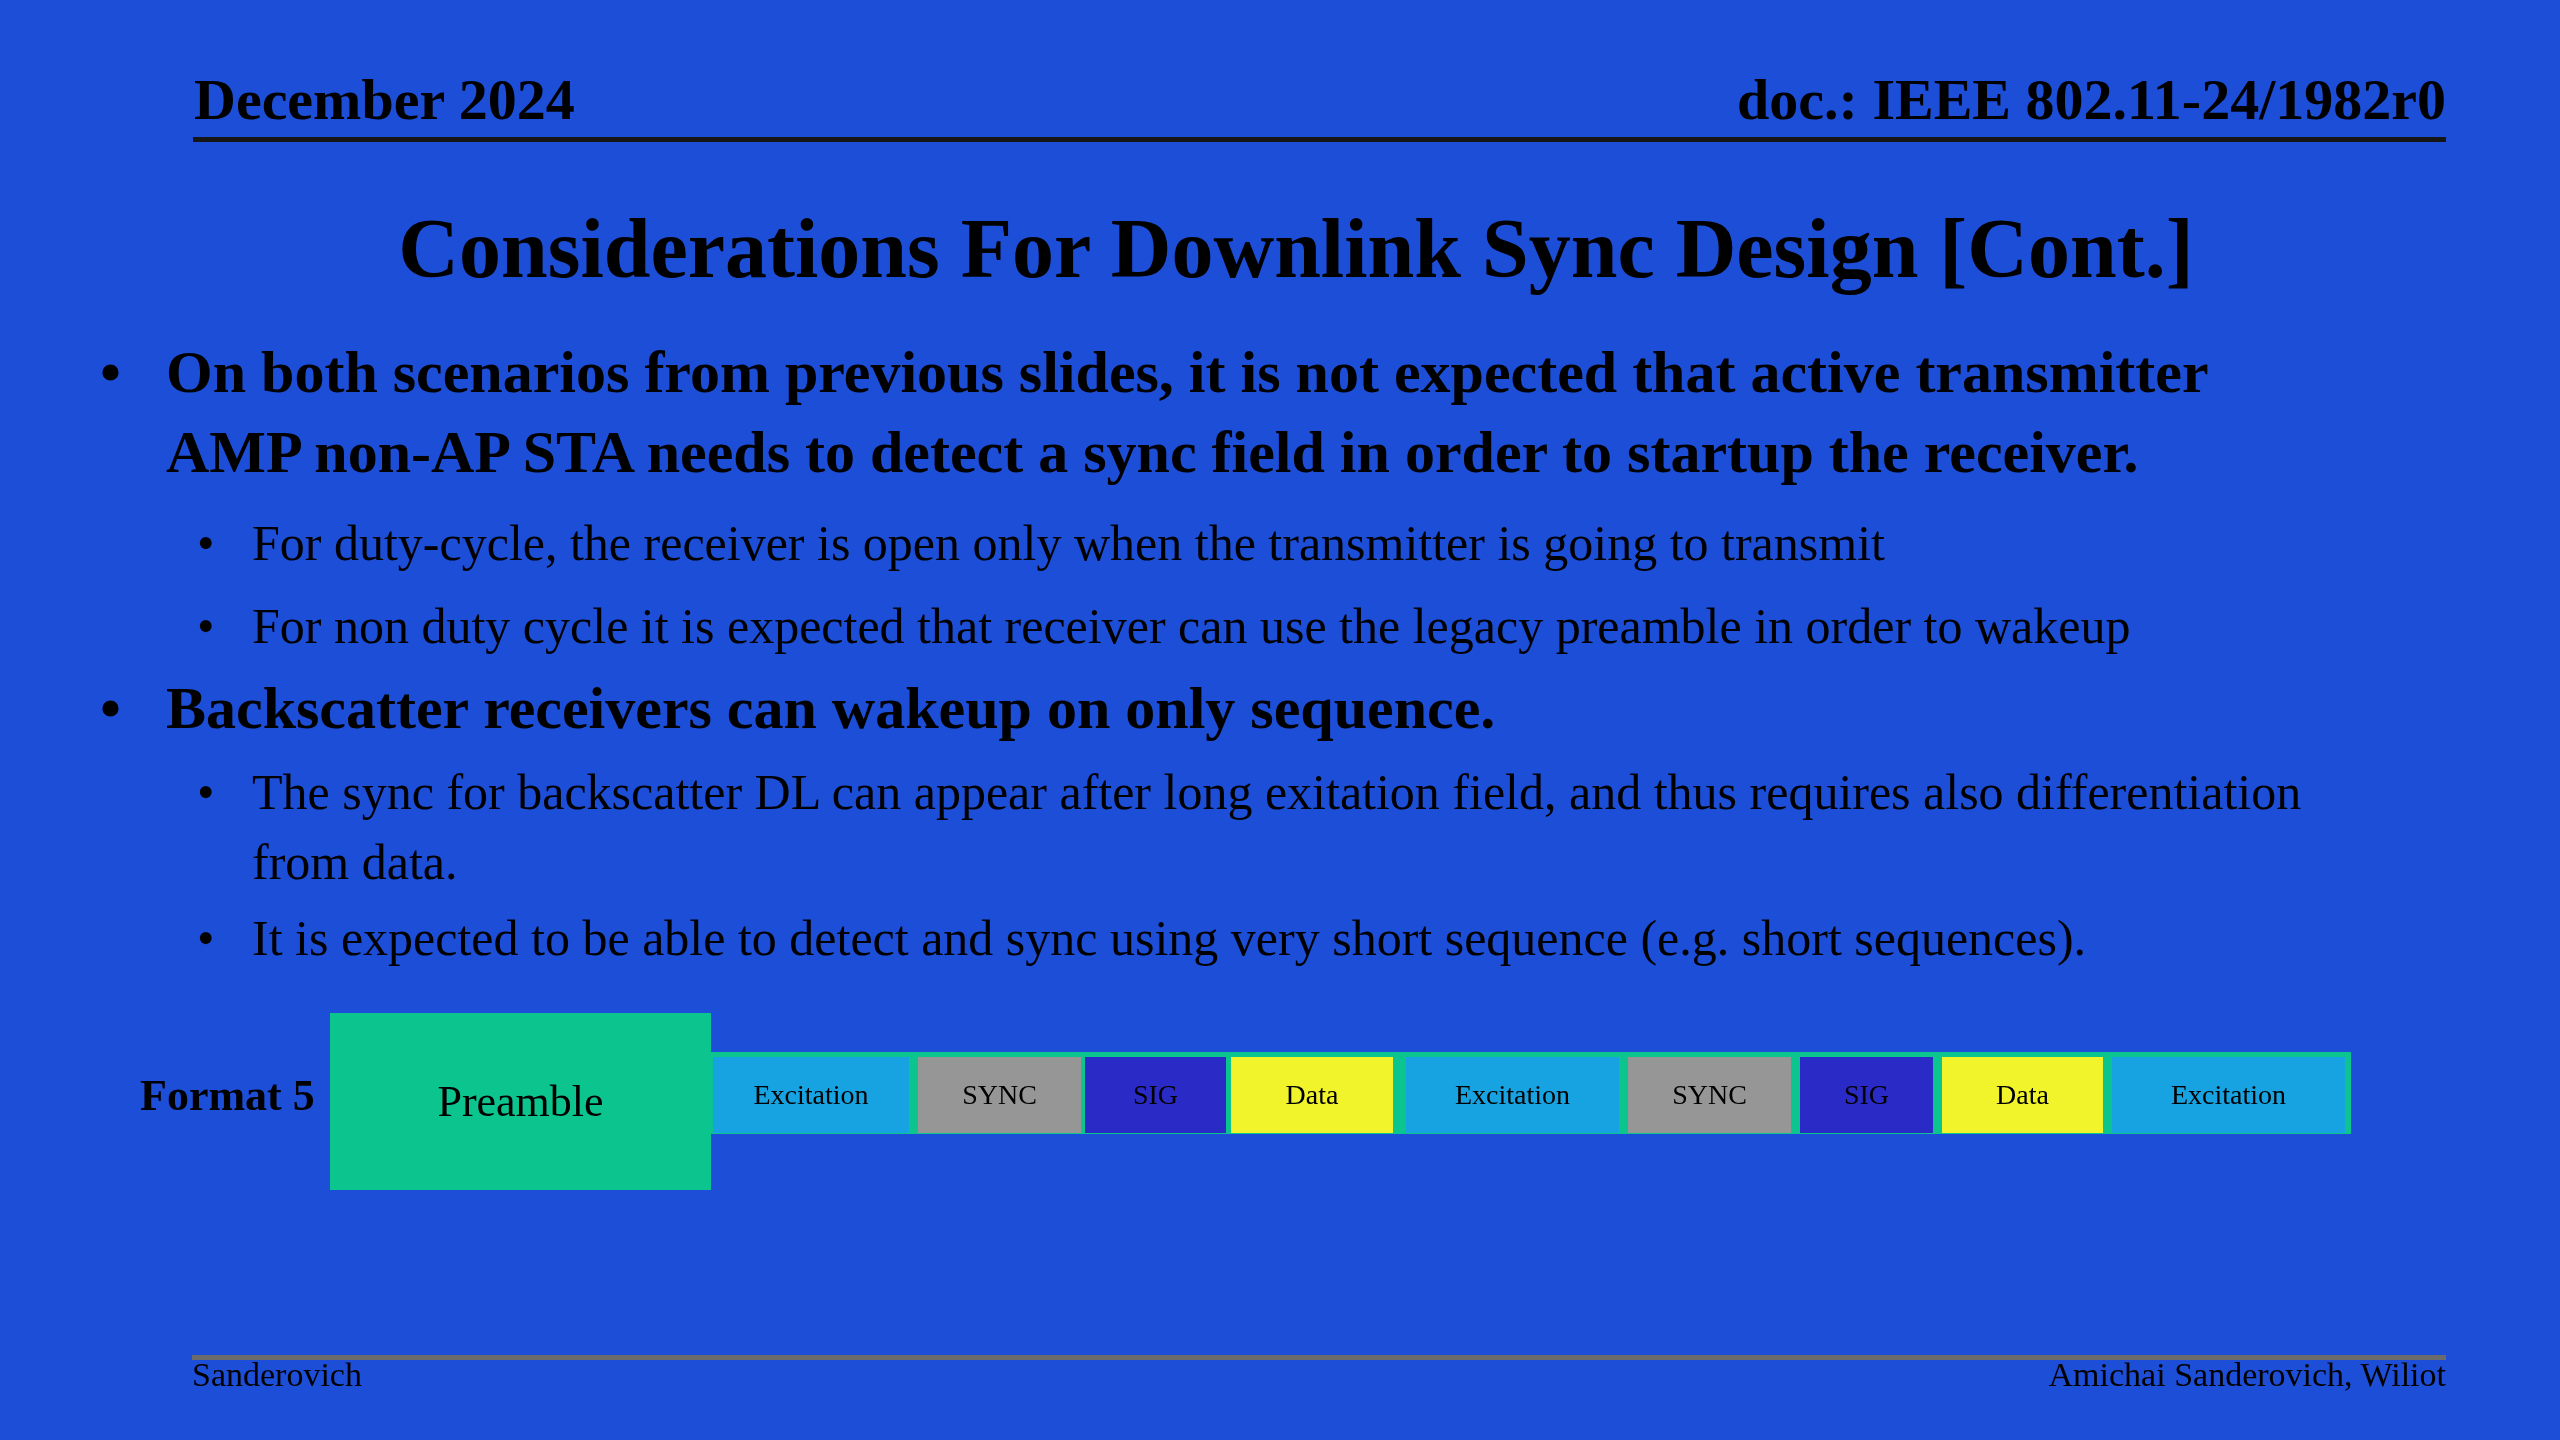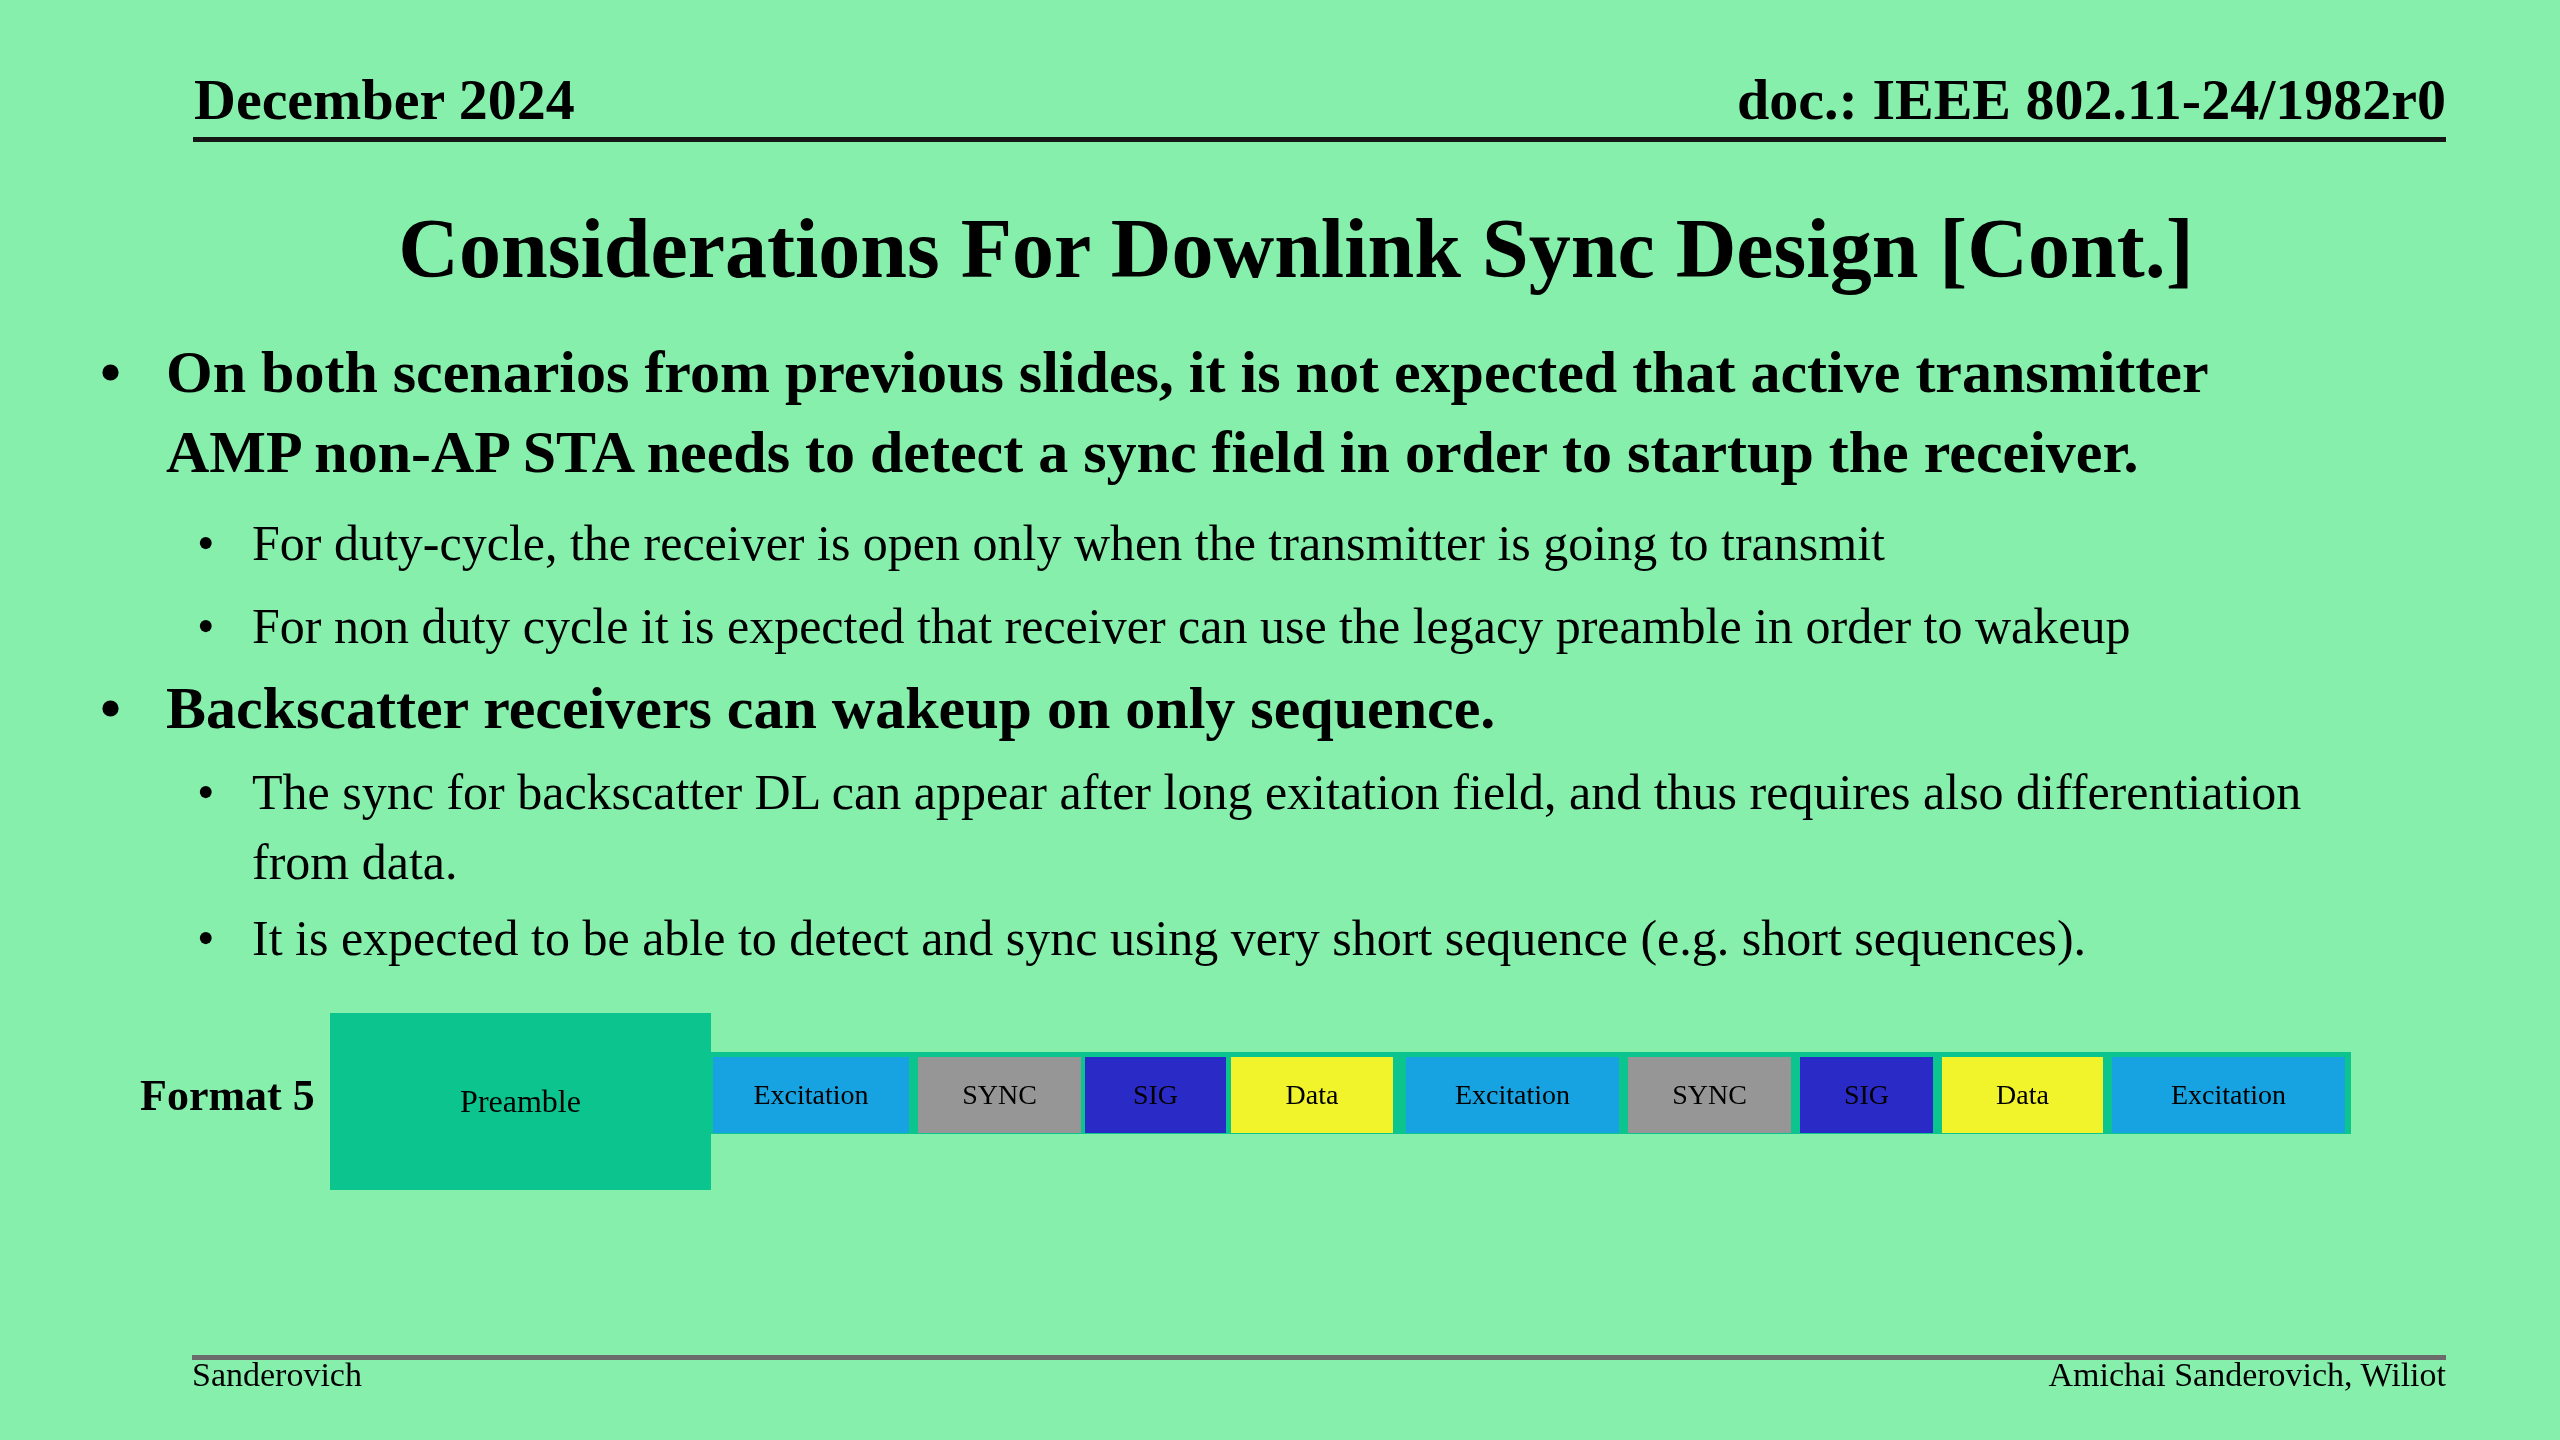--- a/index.html
+++ b/index.html
@@ -1,40 +1,40 @@
 <!DOCTYPE html>
 <html><head>
 <meta charset="utf-8">
 <style>
   * { margin:0; padding:0; box-sizing:border-box; }
   html,body { background:#ffffff; }
   .slide {
     position:relative; width:2560px; height:1440px;
-    background:#86efac; color:#000;
+    background:#1d4ed8; color:#000;
     font-family:"Liberation Serif","DejaVu Serif",serif;
     overflow:hidden;
   }
   
   .hdr-date  { position:absolute; left:194px; top:65px; font-size:58px; font-weight:bold; line-height:70px; white-space:nowrap; }
   .hdr-doc   { position:absolute; right:114px; top:65px; font-size:58px; font-weight:bold; line-height:70px; white-space:nowrap; }
   .hdr-rule  { position:absolute; left:193px; top:137px; width:2253px; height:5px; background:#161616; }
   
   .title { position:absolute; left:16px; top:199px; width:100%; text-align:center;
            font-size:84px; font-weight:bold; line-height:100px; white-space:nowrap; }
   
   .bullet { position:absolute; display:flex; align-items:flex-start; }
   .bullet .line { white-space:nowrap; }
   .l1 { left:100px; font-size:60px; font-weight:bold; line-height:80px; }
   .l1 .marker { display:inline-block; width:66px; }
   .l2 { left:197px; font-size:50px; font-weight:normal; line-height:70px; }
   .l2 .marker { display:inline-block; width:55px; }
   
   .format-label { position:absolute; left:140px; top:1069px; font-size:44px; font-weight:bold; line-height:54px; white-space:nowrap; }
   .preamble-box { position:absolute; left:330px; top:1013px; width:381px; height:177px;
-                  display:flex; align-items:center; justify-content:center; font-size:32px; }
+                  display:flex; align-items:center; justify-content:center; font-size:44px; }
   .field-band   { position:absolute; left:711px; top:1052px; width:1640px; height:82px; }
   .seg { position:absolute; top:5px; height:76px; display:flex; align-items:center; justify-content:center;
          font-size:28px; white-space:nowrap; }
   
   .ftr-rule   { position:absolute; left:192px; top:1355px; width:2254px; height:5px; background:#6b6b6b; }
   .ftr-left   { position:absolute; left:192px;  top:1354px; font-size:34px; line-height:42px; white-space:nowrap; }
   .ftr-center { position:absolute; left:0; width:100%; text-align:center; top:1354px; font-size:34px; line-height:42px; }
   .ftr-right  { position:absolute; right:114px; top:1354px; font-size:34px; line-height:42px; white-space:nowrap; }
 </style>
 </head>

